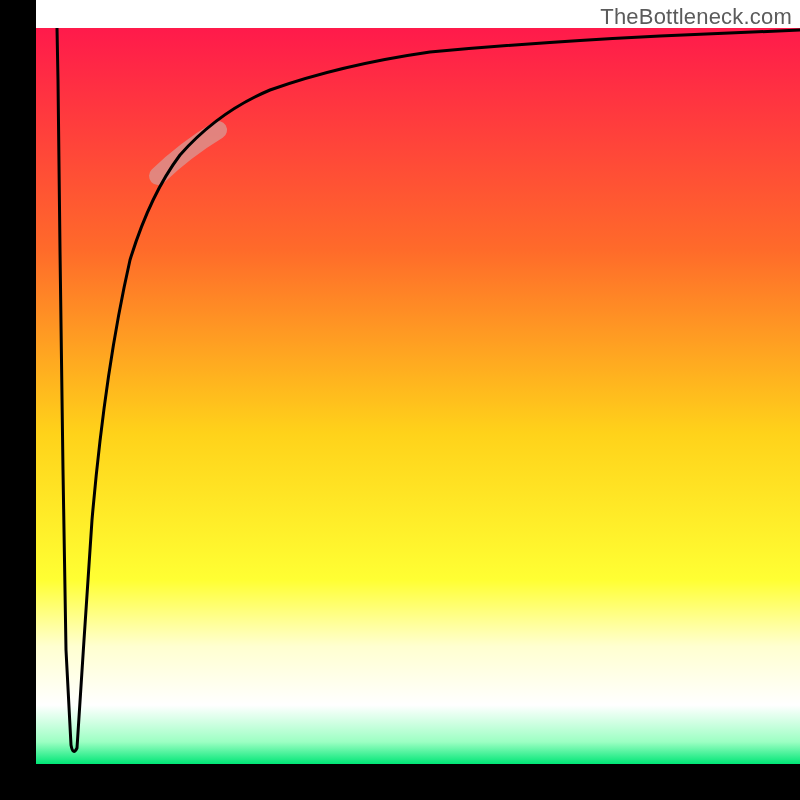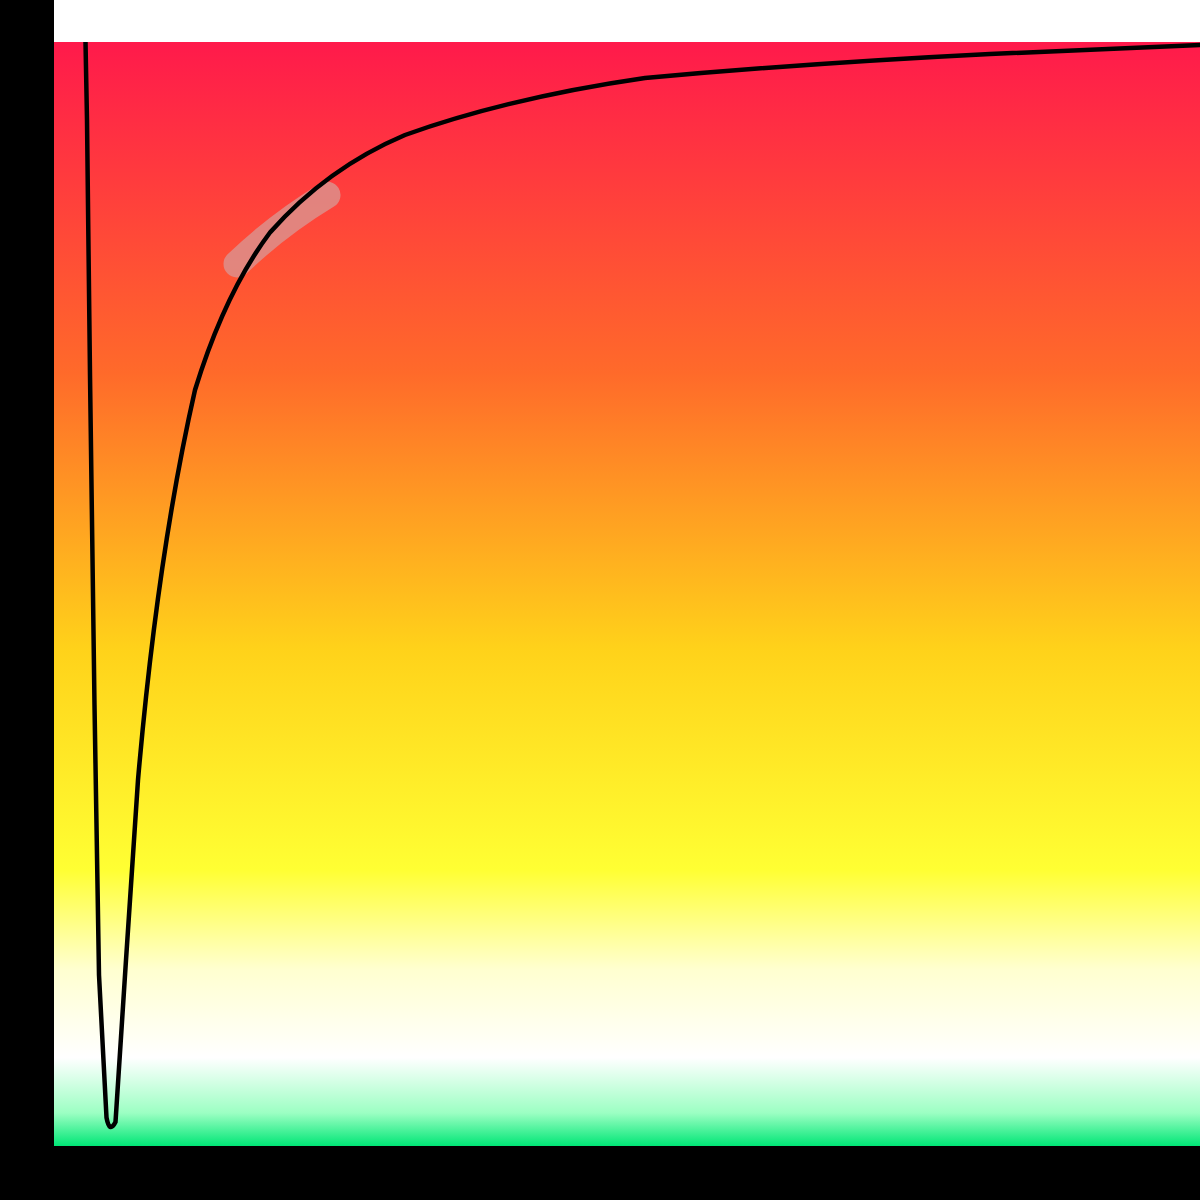--- a/index.html
+++ b/index.html
@@ -30,20 +30,21 @@
     position: absolute;
     top: 0;
     left: 0;
   }
 </style>
 </head>
 <body>
 
 <div class="container">
 
+  <div class="watermark">TheBottleneck.com</div>
 
   <svg class="plot" width="800" height="800" viewBox="0 0 800 800">
     <defs>
       <linearGradient id="bg-grad" x1="0" y1="0" x2="0" y2="1">
         <stop offset="0%" stop-color="#ff1a4b"></stop>
         <stop offset="30%" stop-color="#ff6a2a"></stop>
         <stop offset="55%" stop-color="#ffd21a"></stop>
         <stop offset="75%" stop-color="#ffff33"></stop>
         <stop offset="84%" stop-color="#ffffd0"></stop>
         <stop offset="92%" stop-color="#ffffff"></stop>

